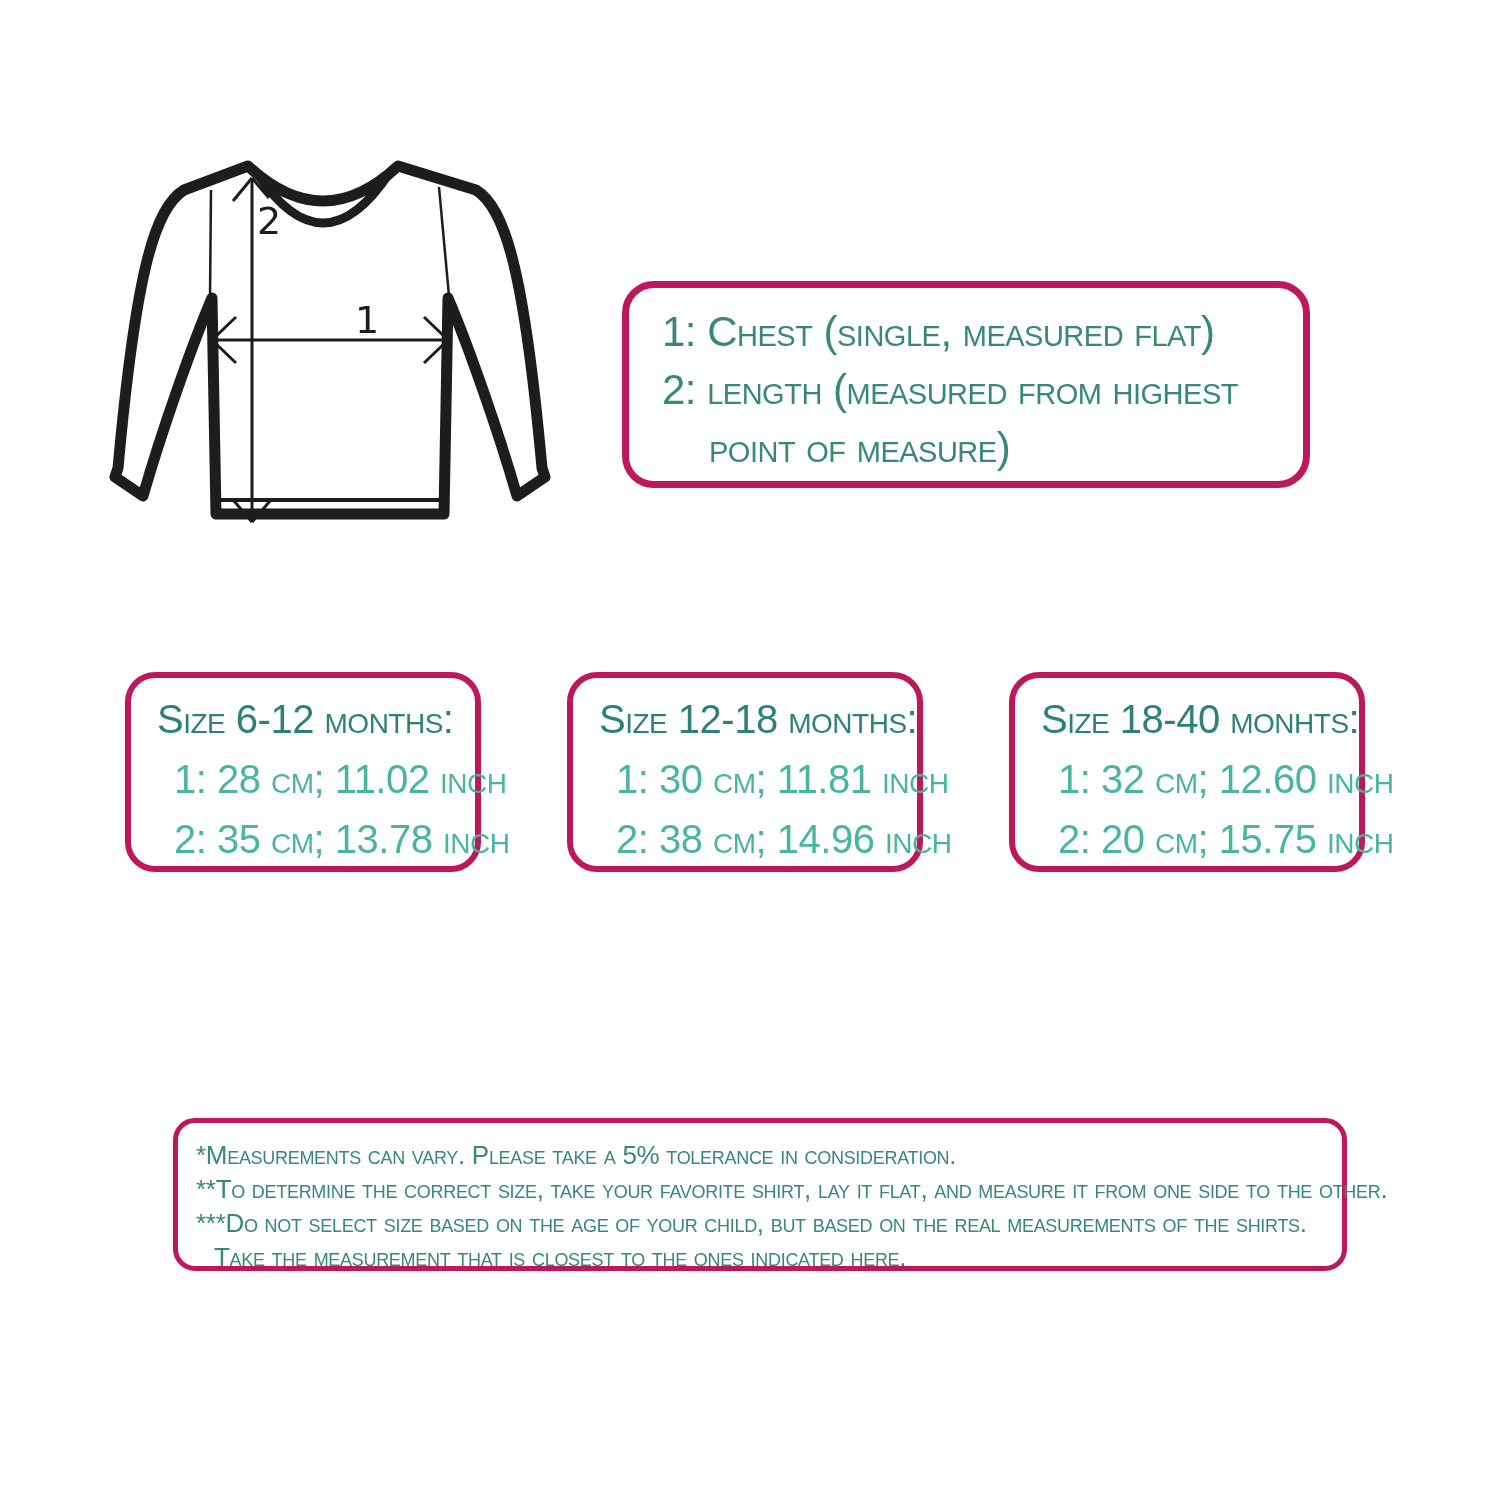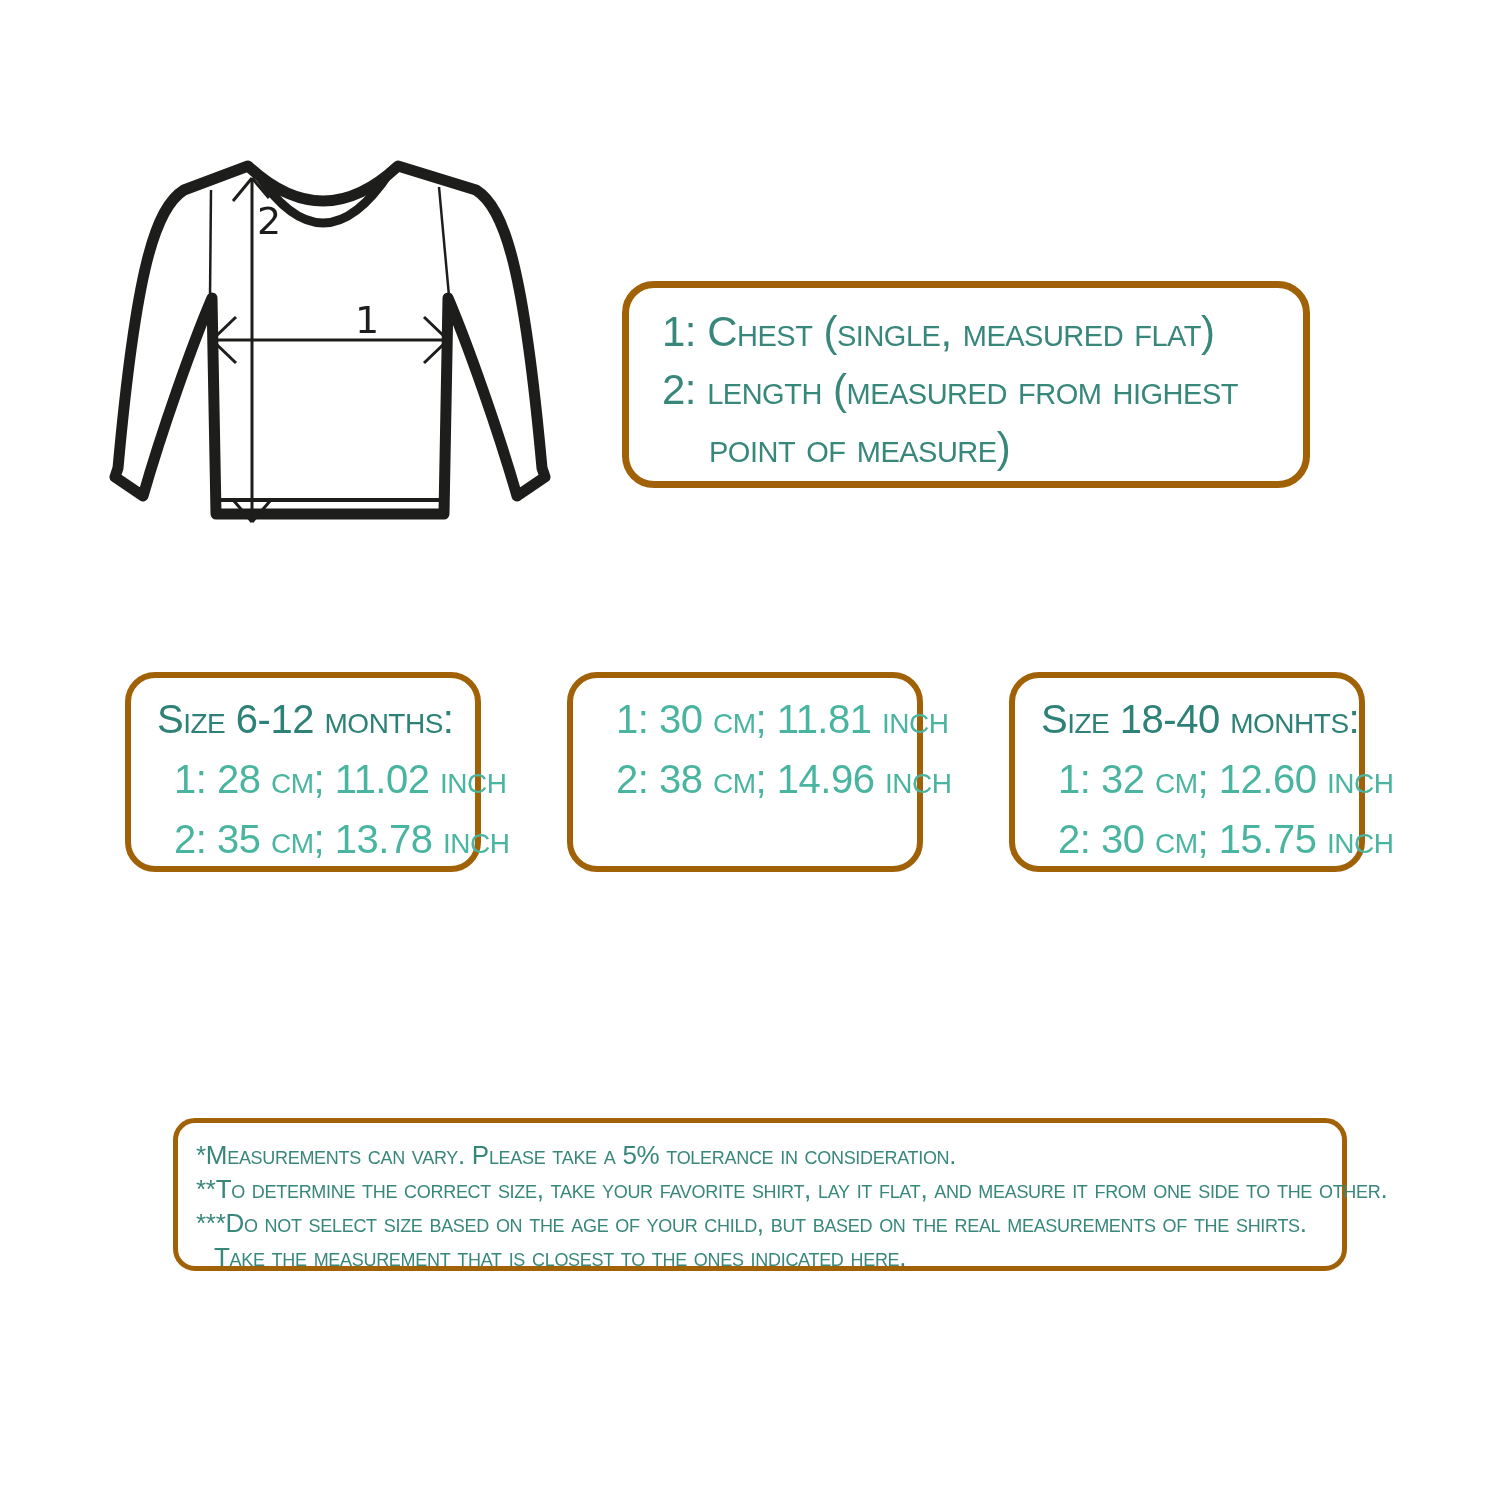--- a/index.html
+++ b/index.html
@@ -12,21 +12,21 @@
   }
   .canvas { position: absolute; inset: 0; background: #ffffff; }
 
   
   .shirt-wrap { position: absolute; left: 100px; top: 140px; width: 480px; height: 420px; }
 
   
   .tealbox {
     position: absolute;
     background: #ffffff;
-    border: 6px solid #a16207;
+    border: 6px solid #be185d;
     border-radius: 32px;
   }
   .legend-box { left: 622px; top: 281px; width: 688px; height: 207px; border-width: 7px; }
   .legend-line {
     padding-left: 33px;
     font-variant: small-caps;
     font-size: 42px;
     line-height: 58px;
     letter-spacing: -0.5px;
     color: #37877b;
@@ -133,30 +133,31 @@
   <div class="tealbox size-box b1">
     <div class="inner">
       <div class="size-title">Size 6-12 months:</div>
       <div class="size-value">1: 28 cm; 11.02 inch</div>
       <div class="size-value">2: 35 cm; 13.78 inch</div>
     </div>
   </div>
 
   <div class="tealbox size-box b2">
     <div class="inner">
+      <div class="size-title">Size 12-18 months:</div>
       <div class="size-value">1: 30 cm; 11.81 inch</div>
       <div class="size-value">2: 38 cm; 14.96 inch</div>
     </div>
   </div>
 
   <div class="tealbox size-box b3">
     <div class="inner">
       <div class="size-title">Size 18-40 monhts:</div>
       <div class="size-value">1: 32 cm; 12.60 inch</div>
-      <div class="size-value">2: 30 cm; 15.75 inch</div>
+      <div class="size-value">2: 20 cm; 15.75 inch</div>
     </div>
   </div>
 
   <div class="tealbox footer-box">
     <div class="inner">
       <div class="foot-line">*Measurements can vary. Please take a 5% tolerance in consideration.</div>
       <div class="foot-line">**To determine the correct size, take your favorite shirt, lay it flat, and measure it from one side to the other.</div>
       <div class="foot-line">***Do not select size based on the age of your child, but based on the real measurements of the shirts.</div>
       <div class="foot-line indent">Take the measurement that is closest to the ones indicated here.</div>
     </div>

